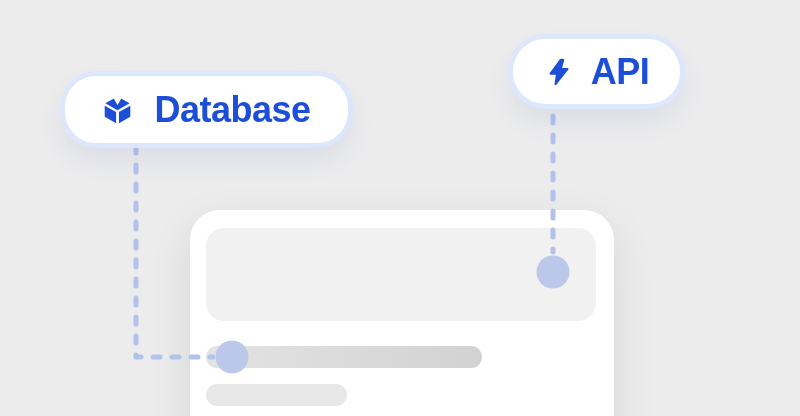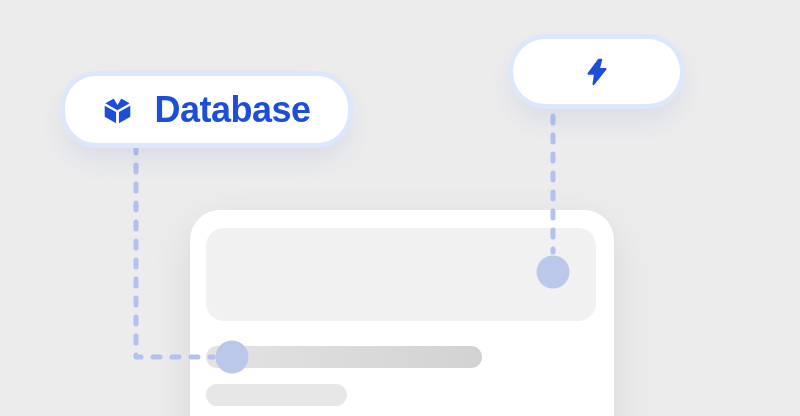--- a/index.html
+++ b/index.html
@@ -110,15 +110,16 @@
     </span>
     <span class="chip-label">Database</span>
   </div>
 
   <div class="chip chip-api">
     <span>
       <svg width="30" height="30" viewBox="0 0 24 24">
         <path fill="var(--brand-blue, #1d4ed8)" stroke="var(--brand-blue, #1d4ed8)" stroke-width="1.6" stroke-linejoin="round" d="M13.4 2.2 L5.2 13.3 L10.4 13.3 L9.2 21.8 L18.9 9.6 L13.4 9.6 L15.4 2.2 Z"></path>
       </svg>
     </span>
+    <span class="chip-label">API</span>
   </div>
 
 </div>
 
 </body></html>

